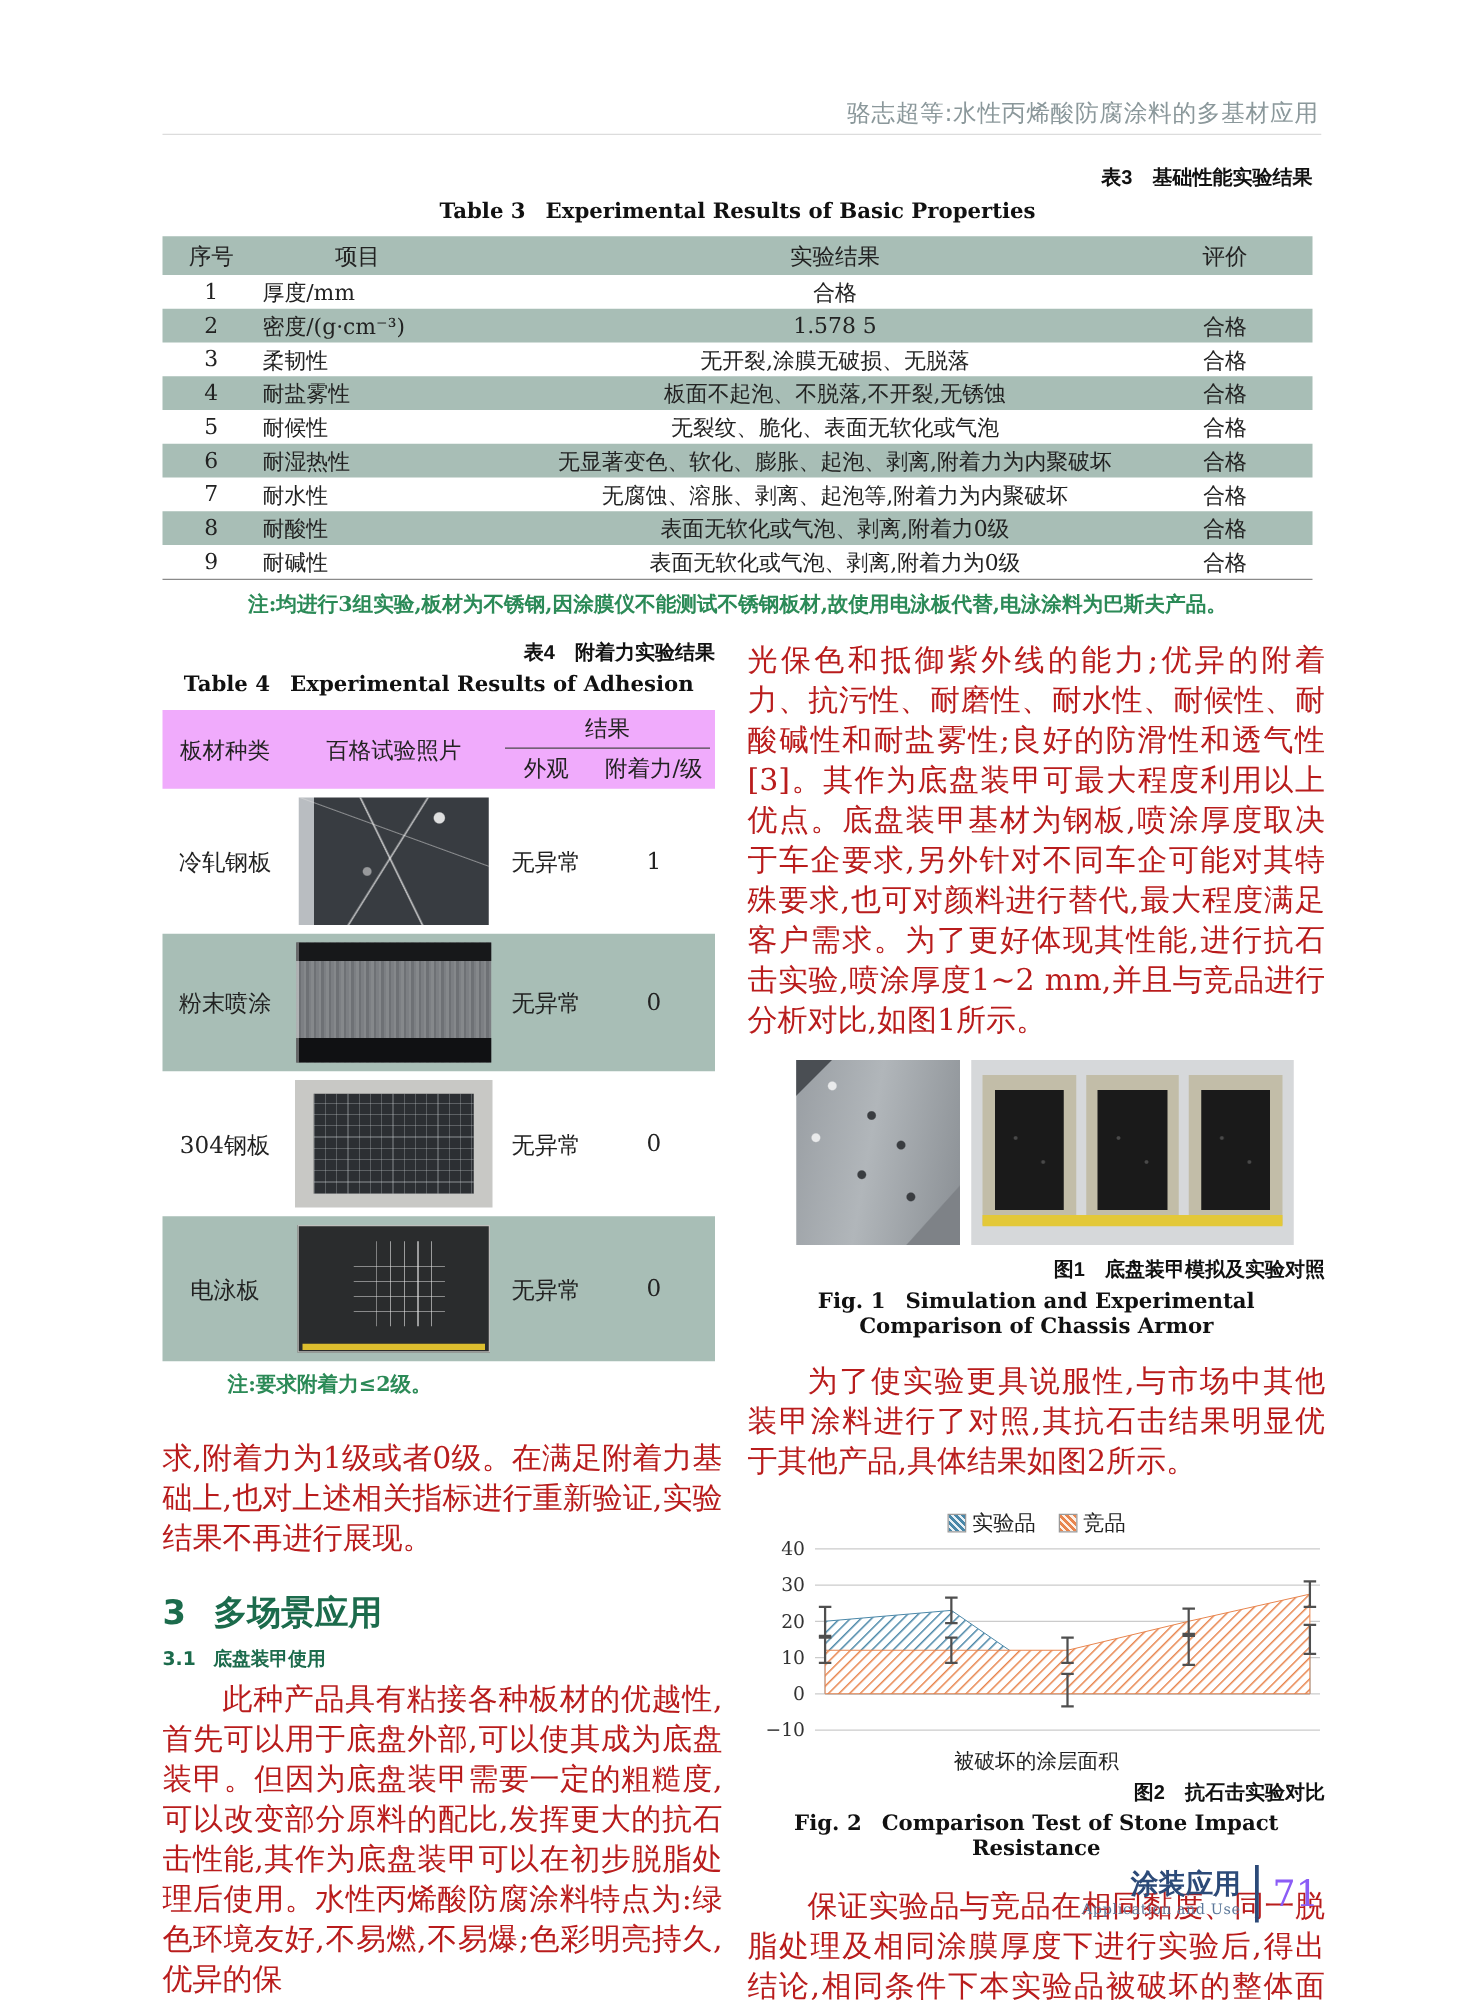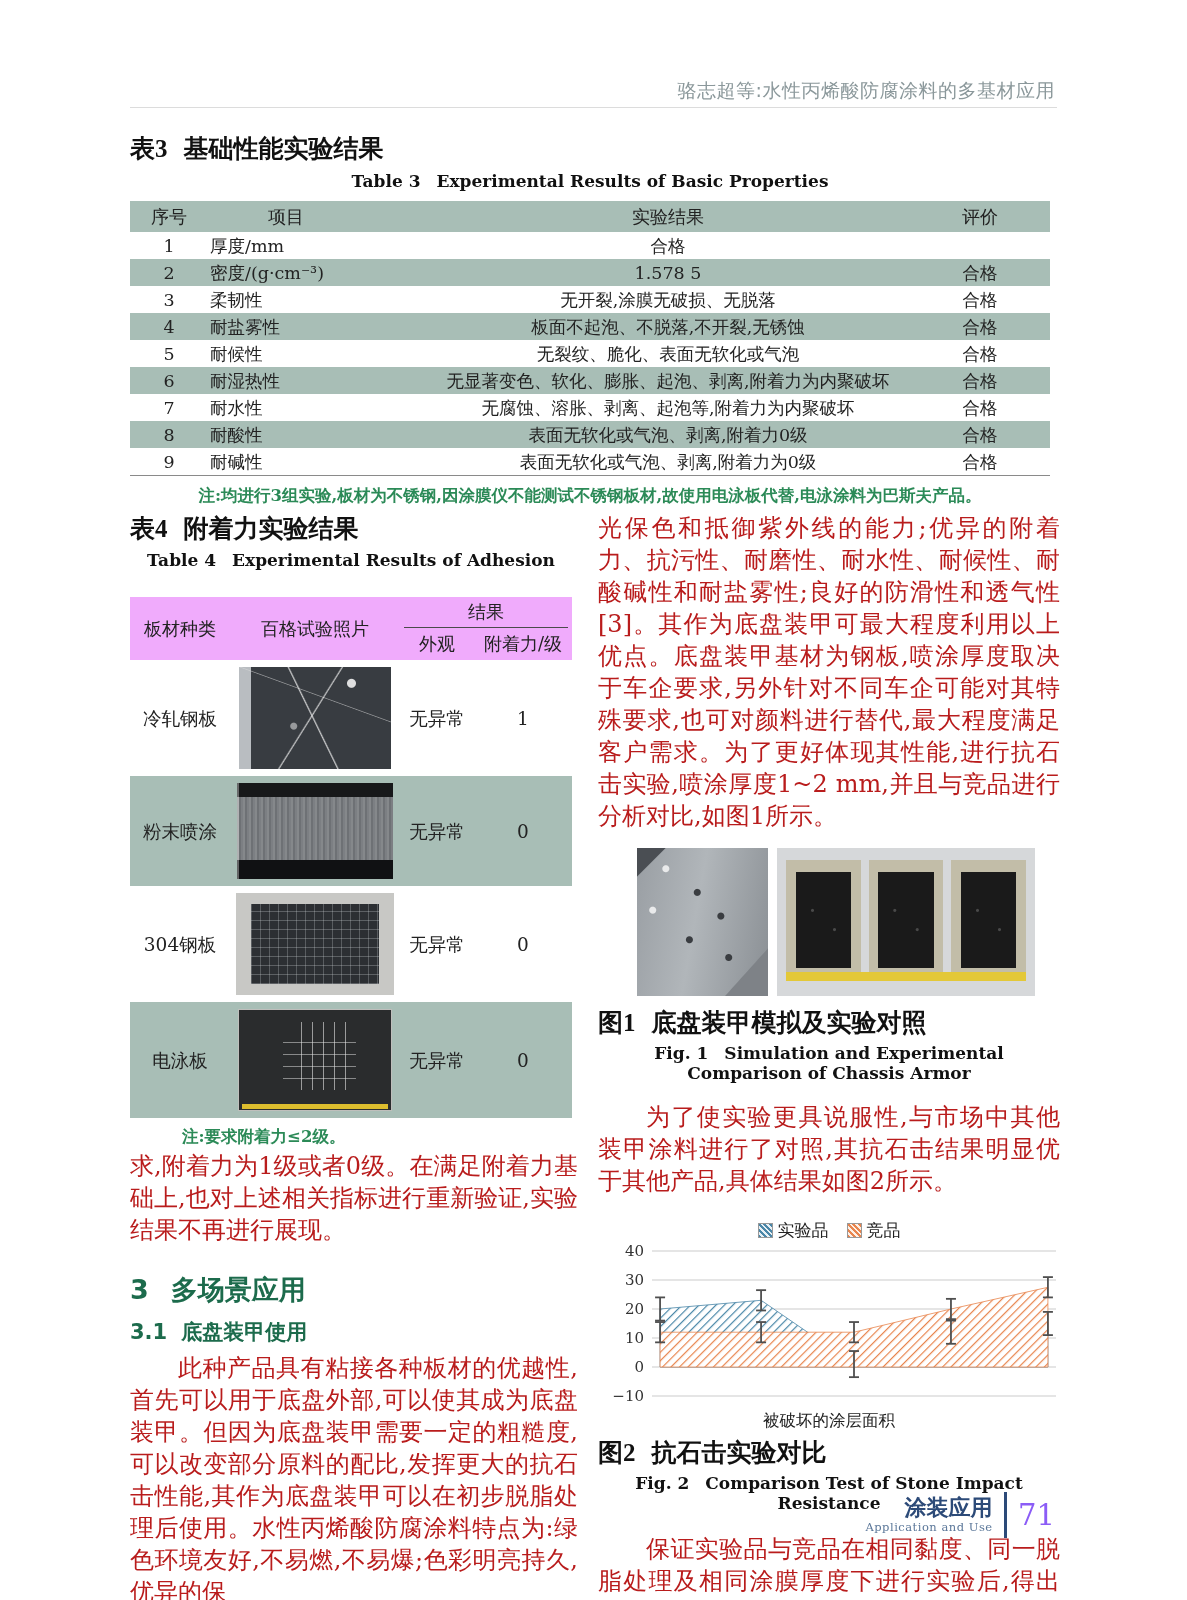--- a/index.html
+++ b/index.html
@@ -5,42 +5,42 @@
   html,body{margin:0;padding:0;background:#ffffff;}
   .page{position:relative;width:1187px;height:1600px;background:#fff;overflow:hidden;
         font-family:"DejaVu Serif","Liberation Serif",serif;color:#222;}
 
   
   .running-head{position:absolute;top:78px;right:132px;font-family:"DejaVu Sans","Liberation Sans",sans-serif;
         font-size:19px;color:#8b989b;letter-spacing:.5px;}
   .head-rule{position:absolute;top:107px;left:130px;right:130px;border-top:1.5px solid #dcdcdc;}
 
   
-  .cap-cn{font-family:Liberation Serif, serif;font-weight:bold;font-size:25px;
-        color:#111;text-align:left;}
+  .cap-cn{font-family:Liberation Sans, sans-serif;font-weight:bold;font-size:16px;
+        color:#111;text-align:right;}
   .cap-en{font-weight:bold;font-size:17px;color:#111;text-align:center;}
   .cap-tag{margin-right:16px;}
 
   
   .t3-wrap{position:absolute;left:130px;top:132px;width:920px;}
   .t3-wrap .cap-cn{margin-bottom:6px;}
   .t3-wrap .cap-en{margin-bottom:10px;}
   .table3{width:100%;border-bottom:1.5px solid #8a8a8a;}
   .t3-row{display:grid;grid-template-columns:78px 218px 1fr 140px;align-items:center;min-height:27px;font-size:17.5px;}
   .t3-row.head{min-height:31px;font-size:18px;}
   .t3-row.band{background:#a8beb6;}
   .t3-c1,.t3-c3,.t3-c4{text-align:center;}
   .t3-c2{text-align:left;padding-left:2px;}
   .t3-row.head .t3-c2{text-align:left;padding-left:60px;}
   .table-note{margin-top:9px;font-size:16.5px;color:#2b8a57;text-align:center;font-weight:bold;}
 
   
   .t4-wrap{position:absolute;left:130px;top:512px;width:442px;}
   .t4-wrap .cap-cn{margin-bottom:5px;}
-  .t4-wrap .cap-en{margin-bottom:27px;}
+  .t4-wrap .cap-en{margin-bottom:10px;}
   .t4-head{background:#f0abfc;display:grid;grid-template-columns:100px 170px 1fr;font-size:18px;}
   .t4-head-c{display:flex;align-items:center;justify-content:center;}
   .t4-result-top{height:30px;display:flex;align-items:center;justify-content:center;
         border-bottom:1px solid #4a4a4a;margin:0 4px;}
   .t4-result-bottom{height:32px;display:grid;grid-template-columns:74px 1fr;align-items:center;text-align:center;}
   .t4-row{display:grid;grid-template-columns:100px 170px 74px 98px;align-items:center;justify-items:center;
         padding:7px 0;font-size:18.5px;}
   .t4-row.band{background:#a8beb6;}
   .t4-note{margin-top:8px;padding-left:52px;font-size:16.5px;color:#2b8a57;font-weight:bold;}
 
@@ -71,21 +71,21 @@
 
   
   .body-text{font-size:24px;line-height:32px;text-align:justify;color:#b91c1c;}
   .indent{text-indent:2em;}
 
   .left-lower{position:absolute;left:130px;top:1150px;width:448px;}
   .sec-h1{margin:26px 0 6px 0;font-family:"DejaVu Sans","Liberation Sans",sans-serif;font-weight:bold;
         font-size:27px;color:#1c6b4c;}
   .sec-h1 .sec-num{margin-right:22px;}
   .sec-h2{margin:10px 0 6px 0;font-family:"DejaVu Sans","Liberation Sans",sans-serif;font-weight:bold;
-        font-size:21px;color:#1c6b4c;}
+        font-size:15px;color:#1c6b4c;}
   .sec-h2 .sec-num{margin-right:14px;}
 
   .right-col{position:absolute;left:598px;top:512px;width:462px;}
 
   
   .fig1-images{display:flex;gap:9px;margin:16px 0 10px 39px;}
   .fig1-left{width:131px;height:148px;background:
     linear-gradient(312deg,#7e8287 0 16%, transparent 16.5%),
     linear-gradient(135deg,#4a4e53 0 10%, transparent 10.5%),
     radial-gradient(circle at 22% 14%, #e9eaeb 0 3px, transparent 4px),

